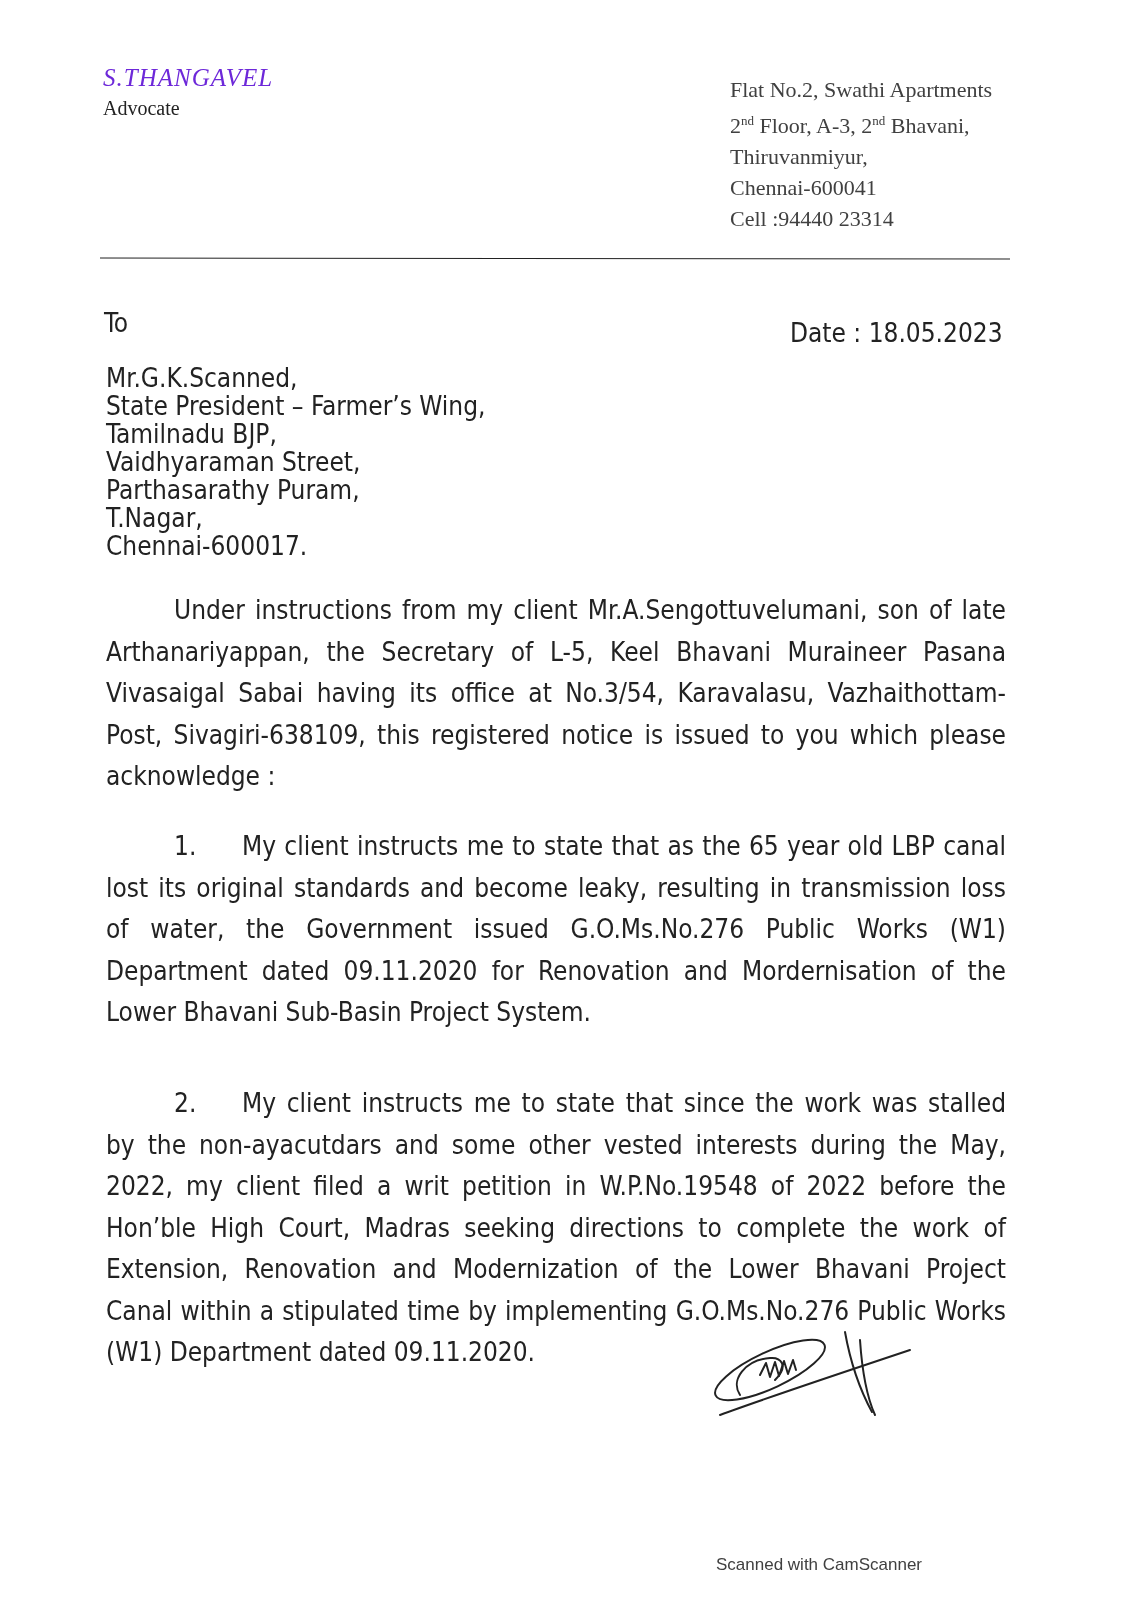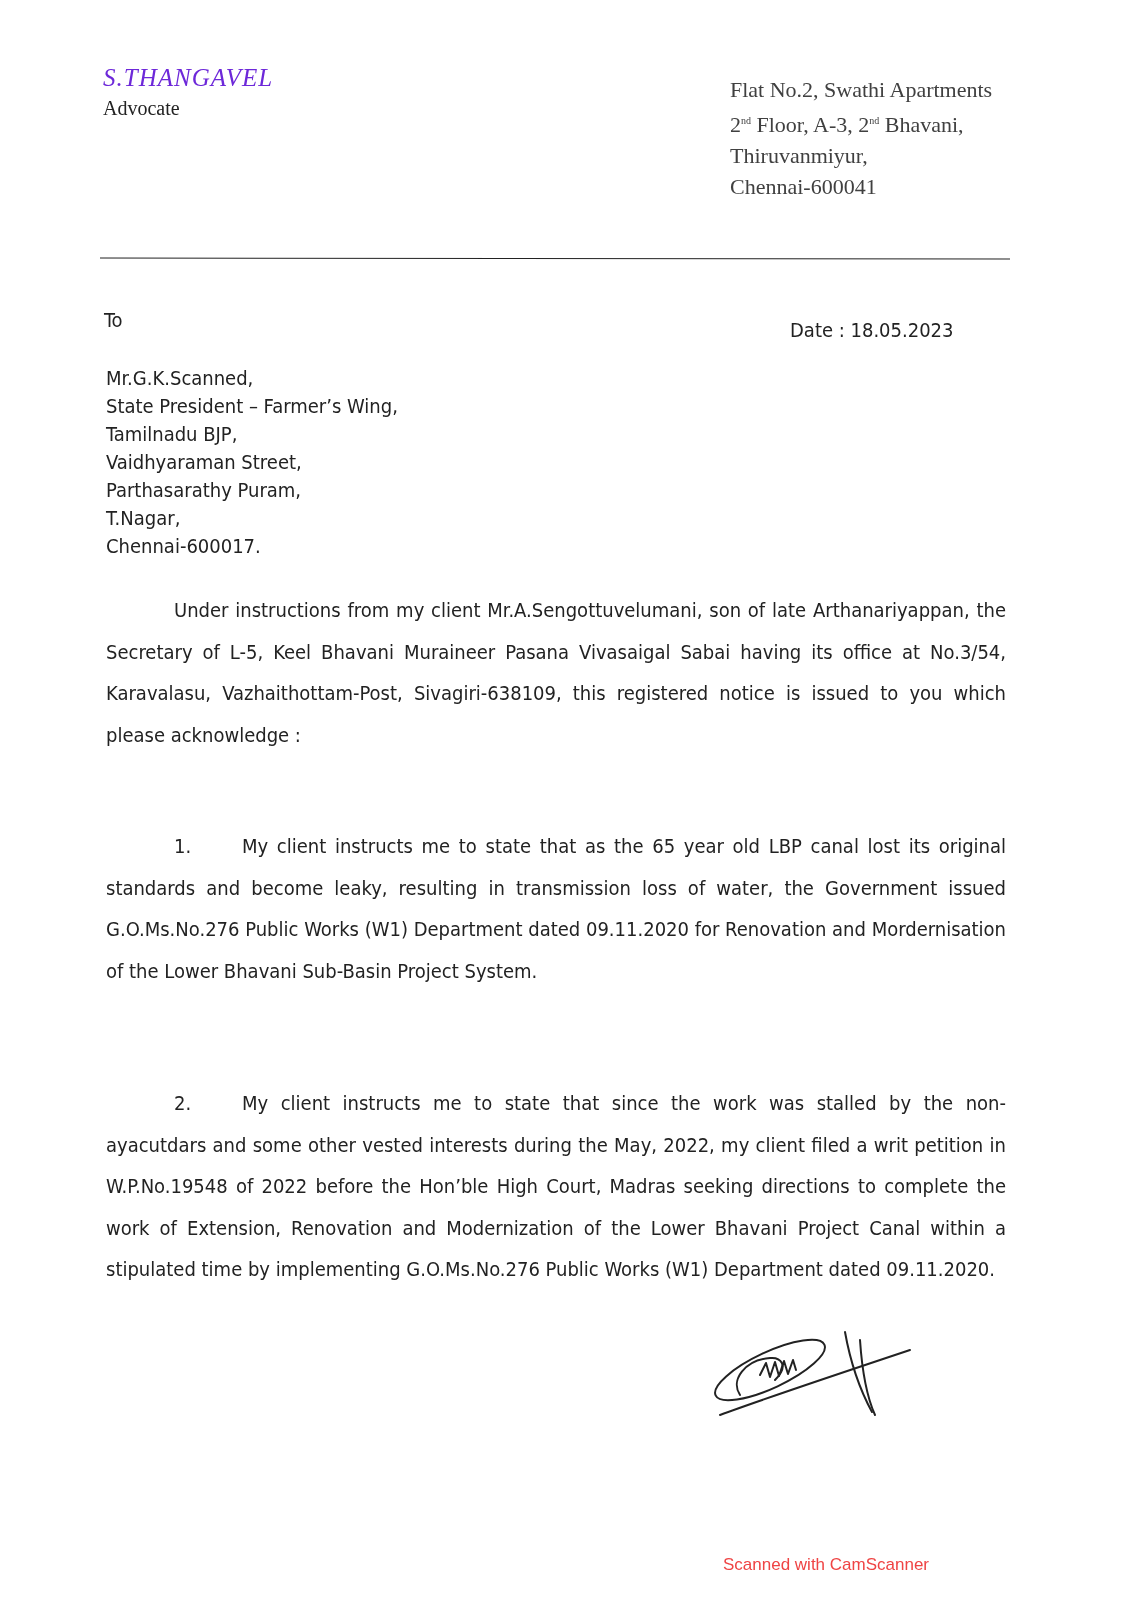--- a/index.html
+++ b/index.html
@@ -4,46 +4,47 @@
 <style>
   html, body { margin:0; padding:0; background:#ffffff; }
   body { width:1130px; height:1600px; position:relative; overflow:hidden; color:#1a1a1a; }
   .serif { font-family:"Liberation Serif","DejaVu Serif",serif; }
   .sans { font-family:"DejaVu Sans Condensed","DejaVu Sans","Liberation Sans",sans-serif; }
   .abs { position:absolute; }
   #adv-name { left:103px; top:64px; font-size:25px; font-style:italic; font-weight:normal; letter-spacing:1px; color:#6d28d9; }
   #adv-title { left:103px; top:97px; font-size:20px; color:#222; }
   #address { left:730px; top:74px; font-size:22px; line-height:31px; color:#404040; }
   #address .line { white-space:nowrap; }
-  #address sup { font-size:10px; }
+  #address sup { font-size:13px; }
   #rule { left:100px; top:258px; width:910px; height:0; border-top:1.5px solid #222; transform:rotate(0.06deg); }
-  .body-text { font-size:20px; color:#222; font-stretch:condensed; }
+  .body-text { font-size:26px; color:#222; font-stretch:condensed; }
   #to-label { left:104px; top:308px; }
   #date-line { left:762px; top:318px;margin-left:28px; }
   #recipient { left:106px; top:364px; line-height:28px; }
   .para { left:106px; width:900px; line-height:41.5px; text-align:justify; }
   .para .indent { display:inline-block; width:68px; }
   .para .num { display:inline-block; width:68px; padding-left:68px; }
   #intro { top:590px; }
   #p1 { top:826px; }
   #p2 { top:1083px; }
   #signature { left:700px; top:1320px; width:220px; height:100px; }
-  #footer { left:716px; top:1555px; font-family:"Liberation Sans",sans-serif; font-size:17px; color:#ef4444;margin-left:7px; }
+  #footer { left:716px; top:1555px; font-family:"Liberation Sans",sans-serif; font-size:17px; color:#404040; }
 </style>
 </head>
 <body>
 
 <div id="adv-name" class="abs serif">S.THANGAVEL</div>
 <div id="adv-title" class="abs serif">Advocate</div>
 
 <div id="address" class="abs serif">
   <div class="line"><span>Flat No.2, Swathi Apartments</span></div>
   <div class="line"><span>2</span><sup>nd</sup><span> Floor, A-3, 2</span><sup>nd</sup><span> Bhavani,</span></div>
   <div class="line"><span>Thiruvanmiyur,</span></div>
   <div class="line"><span>Chennai-600041</span></div>
+  <div class="line"><span>Cell :94440 23314</span></div>
 </div>
 
 <div id="rule" class="abs"></div>
 
 <div id="to-label" class="abs sans body-text">To</div>
 
 <div id="date-line" class="abs sans body-text"><span>Date</span><span style="white-space:pre"> : </span><span>18.05.2023</span></div>
 
 <div id="recipient" class="abs sans body-text">
   <div>Mr.G.K.Scanned,</div>

